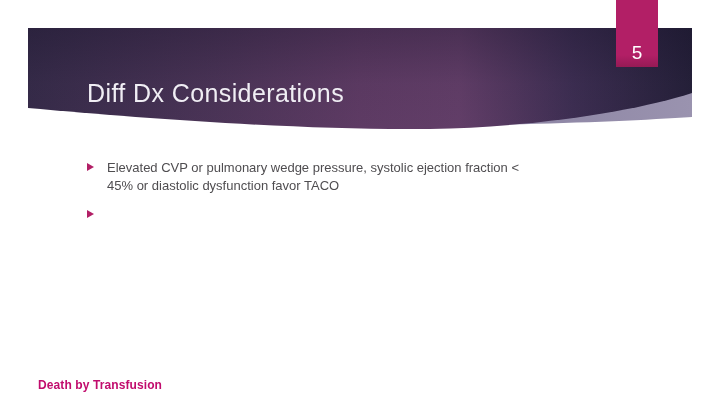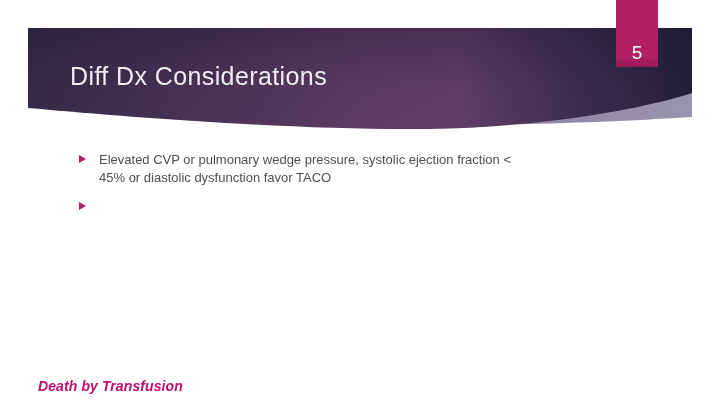--- a/index.html
+++ b/index.html
@@ -18,21 +18,21 @@
     top: 0; left: 0;
     width: 720px; height: 150px;
     display: block;
   }
 
   
   .title {
     position: absolute;
     left: 70px;
     top: 62px;
-    margin: 0;
+    margin: 17px;
     font-size: 25px;
     font-weight: 400;
     letter-spacing: 0.4px;
     color: var(--title-text, #f0eef4);
     white-space: nowrap;
   }
 
   
   .page-badge {
     position: absolute;
@@ -53,21 +53,21 @@
     font-size: 19px;
     line-height: 1;
   }
 
   
   .bullets {
     position: absolute;
     left: 74px;
     top: 147px;
     width: 510px;
-    margin: 4px;
+    margin: 12px;
     padding: 0;
     list-style: none;
   }
   .bullet {
     display: flex;
     align-items: flex-start;
     margin-bottom: 12px;
     color: var(--body-text, #4f4d50);
     font-size: 13px;
     line-height: 1.35;
@@ -80,25 +80,24 @@
     border-left: 7px solid var(--accent-magenta, #b21f66);
     margin: 4px 13px 0 1px;
   }
   .btext { white-space: pre-wrap; }
 
   
   .footer {
     position: absolute;
     left: 38px;
     top: 378px;
-    font-size: 14px;
+    font-size: 12px;
     font-weight: bold;
     letter-spacing: 0.1px;
     color: var(--footer-magenta, #c10c6d);
-    font-style: italic;
   }
 </style>
 </head>
 <body>
 
 <div class="slide">
 
   <svg class="header-svg" viewBox="0 0 720 150" xmlns="http://www.w3.org/2000/svg" aria-hidden="true">
     <defs>
       <linearGradient id="bandGrad" x1="0" y1="0" x2="1" y2="0">

